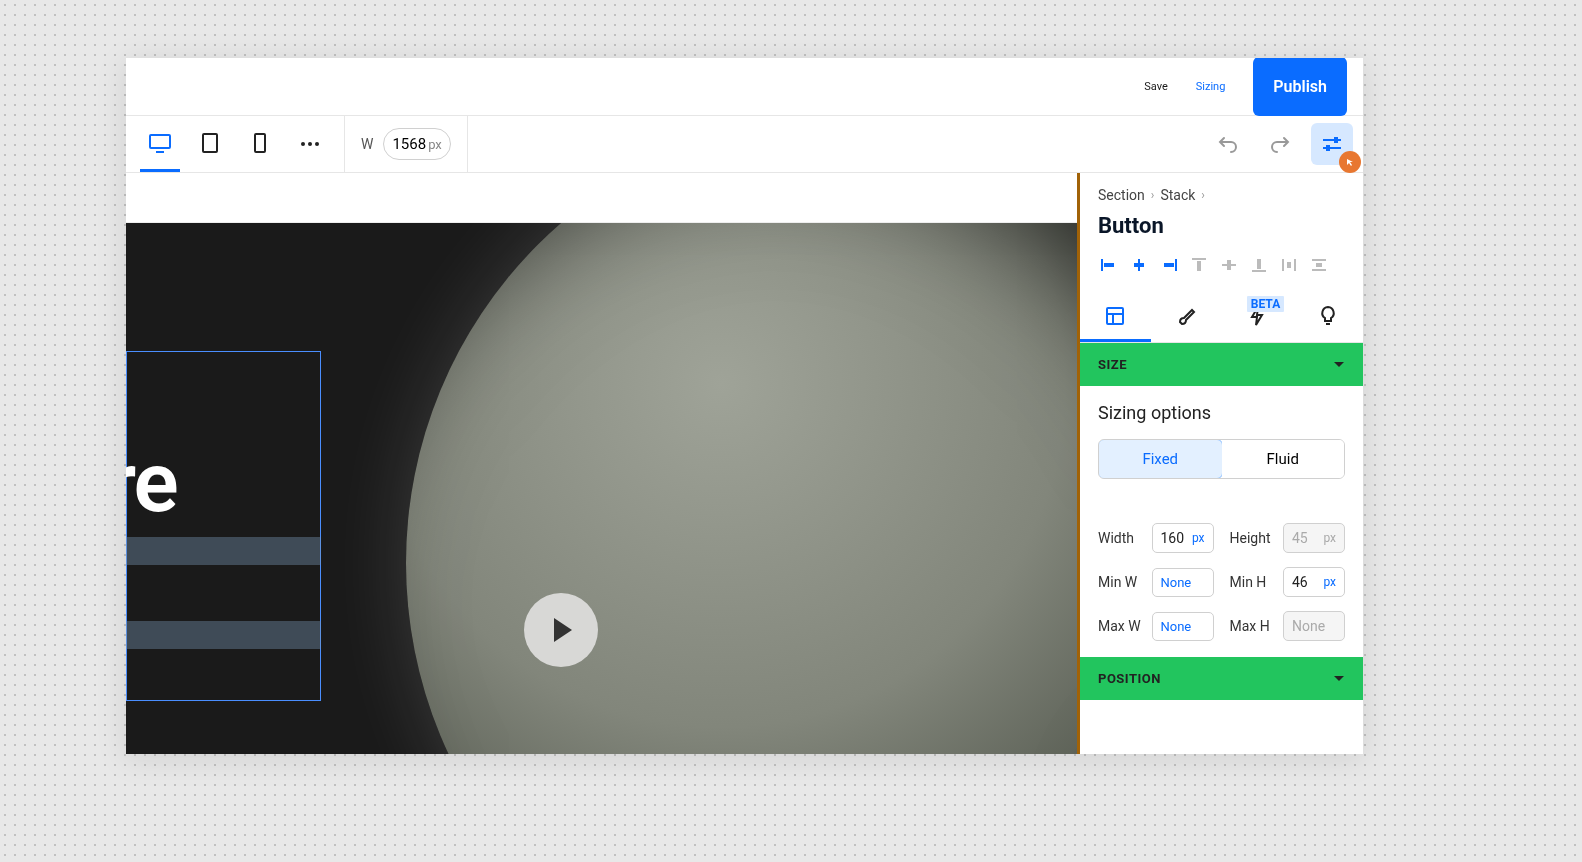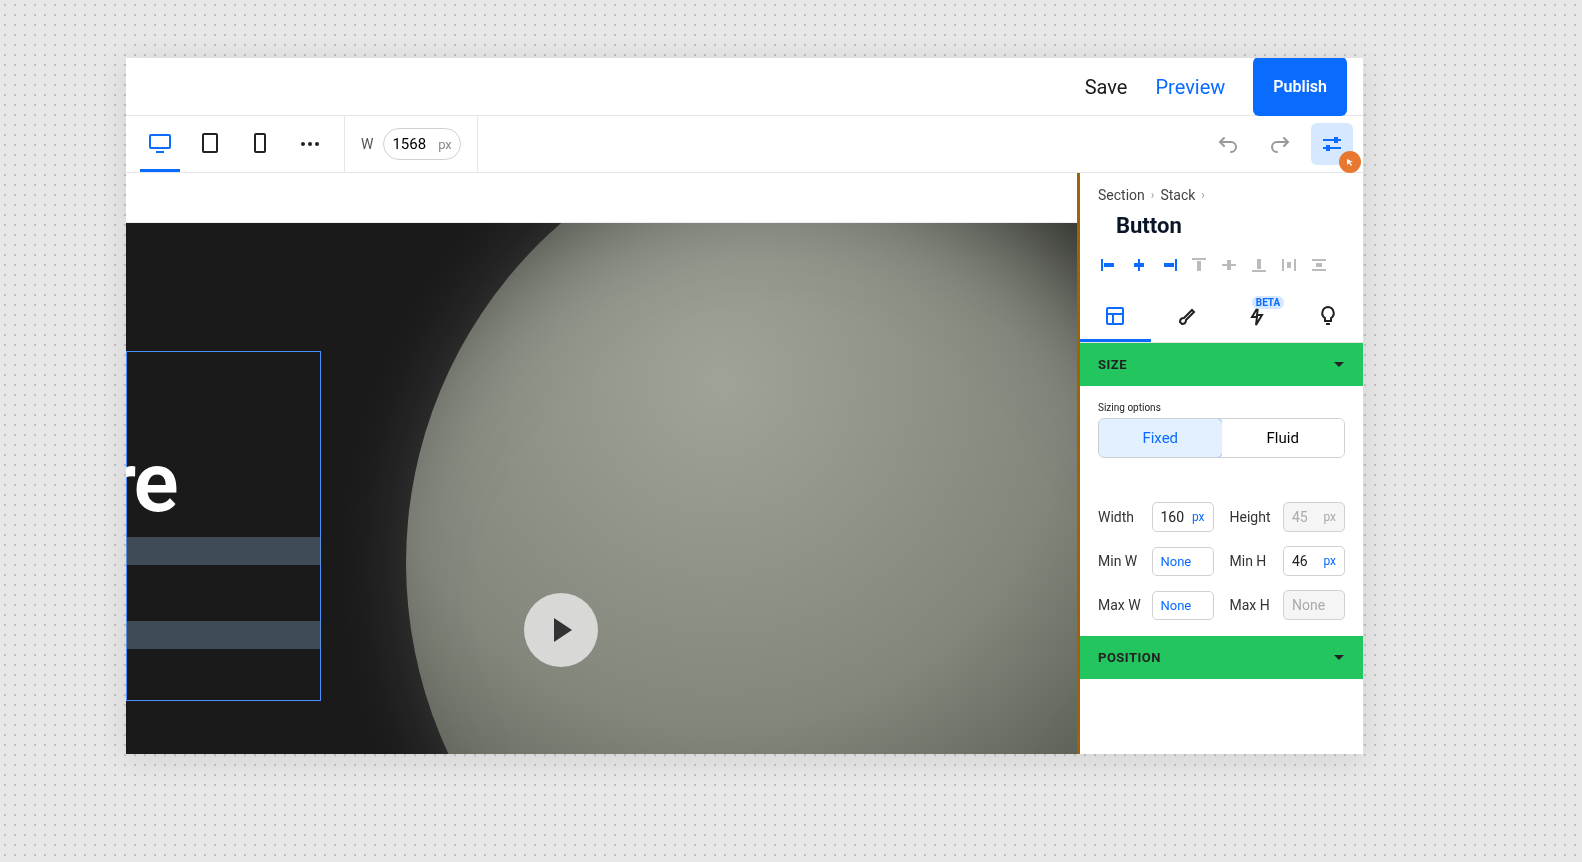--- a/index.html
+++ b/index.html
@@ -24,21 +24,21 @@
 }
 .topbar {
   height: 58px;
   border-bottom: 1px solid #e6e6e6;
   display: flex;
   align-items: center;
   justify-content: flex-end;
   padding: 0 16px;
   gap: 28px;
 }
-.topbar .link { font-size: 20px; color: #1a1a1a; cursor: pointer; }
+.topbar .link { font-size: 11px; color: #1a1a1a; cursor: pointer; }
 .topbar .link.preview { color: #0a6cff; }
 .topbar .publish-btn {
   background: #0a6cff; color: #fff; font-weight: 600;
   padding: 20px 20px; border-radius: 6px; cursor: pointer; font-size: 16px;
 }
 .toolbar {
   height: 57px;
   border-bottom: 1px solid #e6e6e6;
   display: flex;
   align-items: stretch;
@@ -56,21 +56,21 @@
   width: 40px; height: 56px; display: flex; align-items: center; justify-content: center;
   cursor: pointer; border-bottom: 3px solid transparent;
 }
 .device-btn.active { border-bottom-color: #0a6cff; }
 .device-btn svg { display: block; }
 .more-btn { width: 40px; display: flex; align-items: center; justify-content: center; cursor: pointer; }
 .width-section { padding: 0 16px; gap: 10px; }
 .width-section .wlabel { font-size: 14px; color: #555; }
 .width-input {
   border: 1px solid #d0d0d0; border-radius: 16px; padding: 6px 8px;
-  display: flex; align-items: center; gap: 12px; font-size: 15px;
+  display: flex; align-items: center; gap: 2px; font-size: 15px;
 }
 .width-input .unit { color: #888; font-size: 13px; }
 .toolbar-spacer { flex: 1; }
 .right-tools { display: flex; align-items: center; gap: 10px; padding: 0 10px; }
 .tool-icon {
   width: 42px; height: 42px; display: flex; align-items: center; justify-content: center;
   border-radius: 6px; cursor: pointer; position: relative;
 }
 .tool-icon.active { background: #d6e8ff; }
 .cursor-badge {
@@ -134,49 +134,49 @@
 .inspector {
   width: 286px; border-left: 3px solid #a16207;
   display: flex; flex-direction: column;
   overflow-y: auto;
 }
 .breadcrumb {
   padding: 14px 18px 6px; display: flex; align-items: center; gap: 6px;
   font-size: 14px; color: #444;
 }
 .breadcrumb .chev { color: #999; font-size: 12px; }
-.element-title { padding: 4px 18px 14px; font-size: 22px; font-weight: 700; color: #0a1628; margin-left: 18px; }
+.element-title { padding: 4px 18px 14px; font-size: 22px; font-weight: 700; color: #0a1628; }
 .align-row {
   padding: 0 16px 14px; display: flex; gap: 4px;
 }
 .align-icon {
   width: 26px; height: 26px; display: flex; align-items: center; justify-content: center;
   cursor: pointer;
 }
 .tab-row {
   display: flex; border-bottom: 1px solid #e6e6e6;
 }
 .tab {
   flex: 1; height: 50px; display: flex; align-items: center; justify-content: center;
   cursor: pointer; position: relative; border-bottom: 3px solid transparent;
 }
 .tab.active { border-bottom-color: #0a6cff; }
 .beta-badge {
   position: absolute; top: 4px; right: 8px;
-  background: #d6e8ff; color: #0a6cff; font-size: 10px; font-weight: 700;
-  padding: 1px 4px; border-radius: 6px;
+  background: #d6e8ff; color: #0a6cff; font-size: 12px; font-weight: 700;
+  padding: 1px 4px; border-radius: 1px;
 }
 .section-header {
   background: #22c55e; padding: 14px 18px;
   display: flex; justify-content: space-between; align-items: center;
   font-size: 13px; font-weight: 700; letter-spacing: 0.5px; color: #222;
   cursor: pointer;
 }
 .section-body { padding: 16px 18px; }
-.sizing-label { font-size: 10px; color: #222; margin-bottom: 5px; }
+.sizing-label { font-size: 18px; color: #222; margin-bottom: 16px; }
 .toggle-group {
   display: flex; border: 1px solid #d0d0d0; border-radius: 6px; overflow: hidden;
   margin-bottom: 24px;
 }
 .toggle-opt {
   flex: 1; text-align: center; padding: 10px 0; font-size: 15px; cursor: pointer;
   background: #fff; color: #000000;
 }
 .toggle-opt.active { background: #e3f0ff; color: #0a6cff; border: 1px solid #8cbfff; margin: -1px; border-radius: 6px; }
 .dim-grid {
@@ -197,21 +197,21 @@
 .dim-input .unit { color: #0a6cff; font-size: 12px; }
 .dim-input.disabled .unit, .dim-input.disabled .val { color: #aaa; }
 </style>
 </head>
 <body>
 
 <div class="app">
 
   <div class="topbar">
     <span class="link">Save</span>
-    <span class="link preview">Preview</span>
+    <span class="link preview">Sizing</span>
     <span class="publish-btn">Publish</span>
   </div>
 
   <div class="toolbar">
     <div class="toolbar-section device-section">
       <div class="device-btn active">
         <svg width="22" height="20" viewBox="0 0 22 20">
             <rect x="1" y="2" width="20" height="13" rx="1" stroke="#0a6cff" stroke-width="2" fill="none"></rect>
             <line x1="7" y1="19" x2="15" y2="19" stroke="#0a6cff" stroke-width="2"></line>
           </svg>

